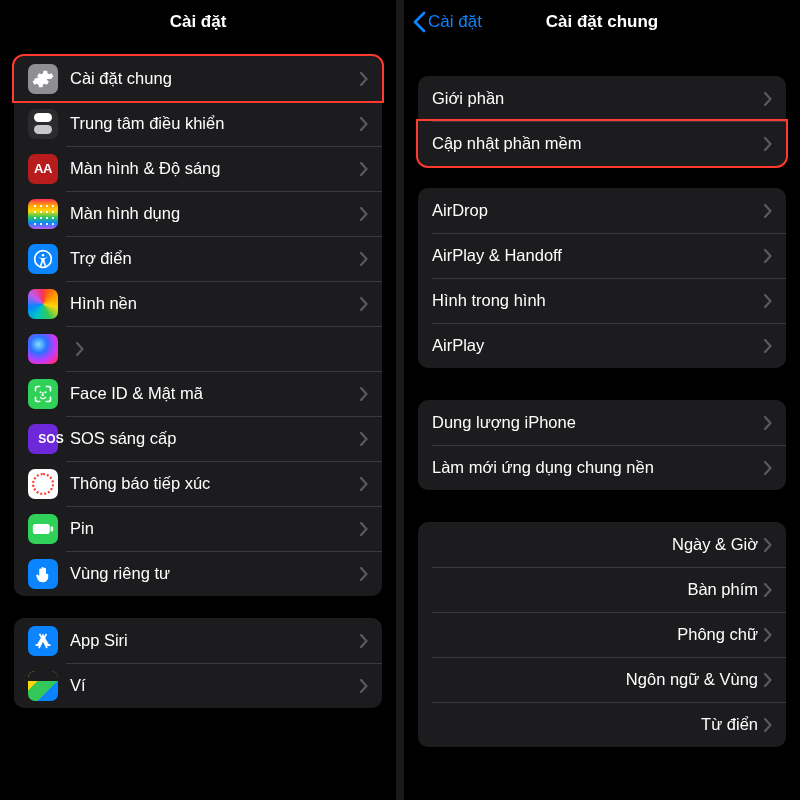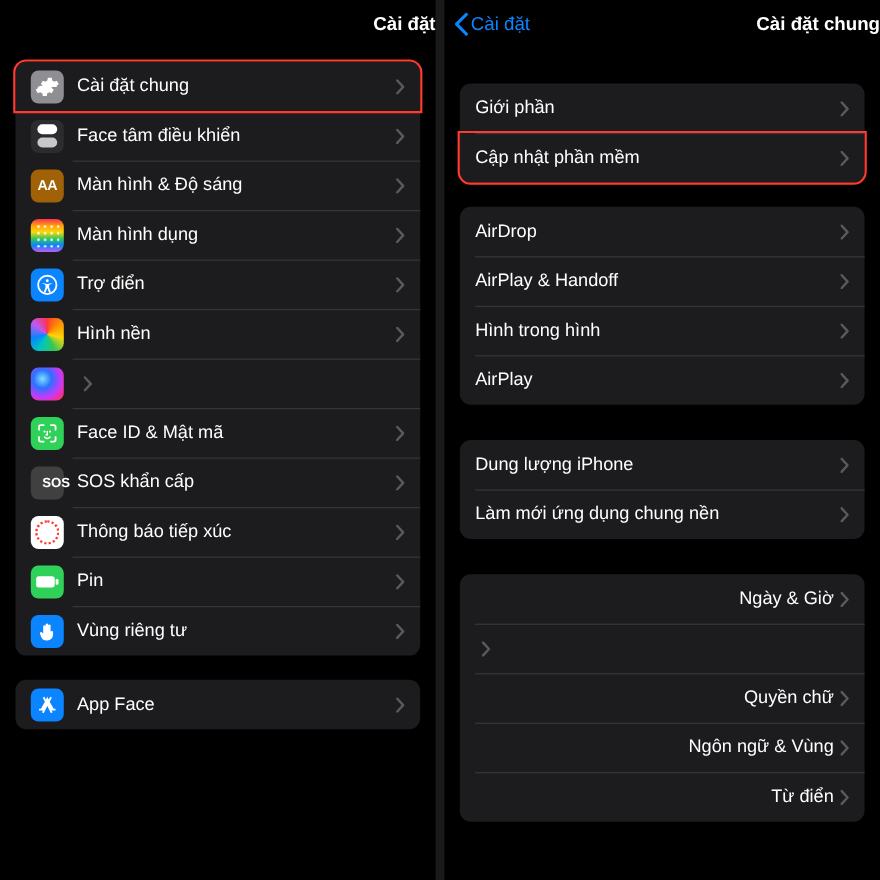--- a/index.html
+++ b/index.html
@@ -16,21 +16,21 @@
     background: #000;
     display: flex;
     flex-direction: column;
     position: relative;
     overflow: hidden;
   }
   .nav {
     height: 44px;
     display: flex;
     align-items: center;
-    justify-content: flex-end;
+    justify-content: center;
     position: relative;
     color: #fff;
   }
   .nav-title {
     font-size: 17px;
     font-weight: 600;
     color: #fff;
   }
   .nav-back {
     position: absolute;
@@ -105,27 +105,27 @@
     width: 8px;
     height: 14px;
     margin-left: 6px;
   }
   .chev svg { width: 8px; height: 14px; display: block; }
   .chev svg path { stroke: #5a5a5e; stroke-width: 2.2; fill: none; stroke-linecap: round; stroke-linejoin: round; }
 
   
   .bg-gray   { background: #8e8e93; }
   .bg-gray2  { background: #2c2c2e; }
-  .bg-blue   { background: #a16207; }
+  .bg-blue   { background: #b91c1c; }
   .bg-purple { background: #4a3bd1; }
   .bg-access { background: #0a84ff; }
   .bg-cyan   { background: #23c3d2; }
   .bg-black  { background: #111; }
   .bg-green  { background: #30d158; }
-  .bg-sos    { background: #404040; padding-left: 16px; }
+  .bg-sos    { background: #6d28d9; padding-left: 16px; }
   .bg-white  { background: #fff; }
   .bg-priv   { background: #0a84ff; }
   .bg-store  { background: #0a84ff; }
 
   
   .i-gear svg { width: 22px; height: 22px; }
   .i-cc  { display:flex; flex-direction:column; align-items:center; justify-content:center; gap:3px; }
   .i-cc .pill { width:18px; height:9px; border-radius:5px; background:#c7c7cc; }
   .i-cc .pill:first-child { background:#fff; }
   .i-txt  { color:#fff; font-weight:700; font-size:13px; letter-spacing:-0.5px; }
@@ -191,21 +191,21 @@
             <svg viewBox="0 0 8 14">
               <path d="M1 1l5.5 6L1 13"></path>
             </svg>
           </div>
       </div>
       <div class="row">
         <div class="icon bg-gray2 i-cc">
           <div class="pill"></div>
             <div class="pill"></div>
         </div>
-        <div class="label">Face tâm điều khiển</div>
+        <div class="label">Trung tâm điều khiển</div>
         <div class="chev">
             <svg viewBox="0 0 8 14">
               <path d="M1 1l5.5 6L1 13"></path>
             </svg>
           </div>
       </div>
       <div class="row">
         <div class="icon bg-blue i-txt">AA</div>
         <div class="label">Màn hình &amp; Độ sáng</div>
         <div class="chev">
@@ -267,21 +267,21 @@
         </div>
         <div class="label">Face ID &amp; Mật mã</div>
         <div class="chev">
             <svg viewBox="0 0 8 14">
               <path d="M1 1l5.5 6L1 13"></path>
             </svg>
           </div>
       </div>
       <div class="row">
         <div class="icon bg-sos i-sos">SOS</div>
-        <div class="label">SOS khẩn cấp</div>
+        <div class="label">SOS sáng cấp</div>
         <div class="chev">
             <svg viewBox="0 0 8 14">
               <path d="M1 1l5.5 6L1 13"></path>
             </svg>
           </div>
       </div>
       <div class="row">
         <div class="icon bg-white i-expo"></div>
         <div class="label">Thông báo tiếp xúc</div>
         <div class="chev">
@@ -319,21 +319,30 @@
       </div>
     </div>
 
     <div class="group">
       <div class="row">
         <div class="icon bg-store i-store">
           <svg viewBox="0 0 24 24">
               <path d="M12 3l1.6 3 1.6-3 1.8 1-2.4 4.4L19 16h2v2h-4.3l1 1.9-1.8 1L12 13l-4 7.9-1.8-1 1-1.9H3v-2h2l4.4-7.6L7 4l1.8-1 1.6 3z"></path>
             </svg>
         </div>
-        <div class="label">App Face</div>
+        <div class="label">App Siri</div>
+        <div class="chev">
+            <svg viewBox="0 0 8 14">
+              <path d="M1 1l5.5 6L1 13"></path>
+            </svg>
+          </div>
+      </div>
+      <div class="row">
+        <div class="icon bg-black i-wallet"></div>
+        <div class="label">Ví</div>
         <div class="chev">
             <svg viewBox="0 0 8 14">
               <path d="M1 1l5.5 6L1 13"></path>
             </svg>
           </div>
       </div>
     </div>
 
   </div>
 </div>
@@ -426,28 +435,29 @@
     <div class="group lang">
       <div class="row no-icon">
         <div class="label">Ngày &amp; Giờ</div>
         <div class="chev">
             <svg viewBox="0 0 8 14">
               <path d="M1 1l5.5 6L1 13"></path>
             </svg>
           </div>
       </div>
       <div class="row no-icon">
-        <div class="chev">
-            <svg viewBox="0 0 8 14">
-              <path d="M1 1l5.5 6L1 13"></path>
-            </svg>
-          </div>
-      </div>
-      <div class="row no-icon">
-        <div class="label">Quyền chữ</div>
+        <div class="label">Bàn phím</div>
+        <div class="chev">
+            <svg viewBox="0 0 8 14">
+              <path d="M1 1l5.5 6L1 13"></path>
+            </svg>
+          </div>
+      </div>
+      <div class="row no-icon">
+        <div class="label">Phông chữ</div>
         <div class="chev">
             <svg viewBox="0 0 8 14">
               <path d="M1 1l5.5 6L1 13"></path>
             </svg>
           </div>
       </div>
       <div class="row no-icon">
         <div class="label">Ngôn ngữ &amp; Vùng</div>
         <div class="chev">
             <svg viewBox="0 0 8 14">

